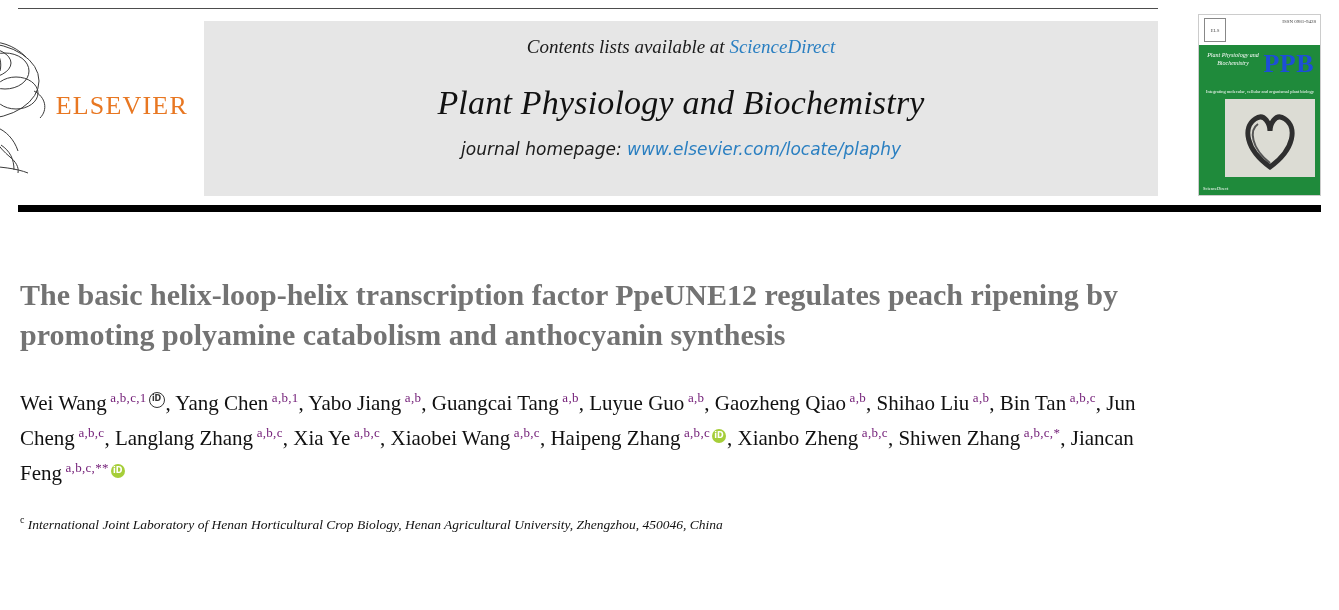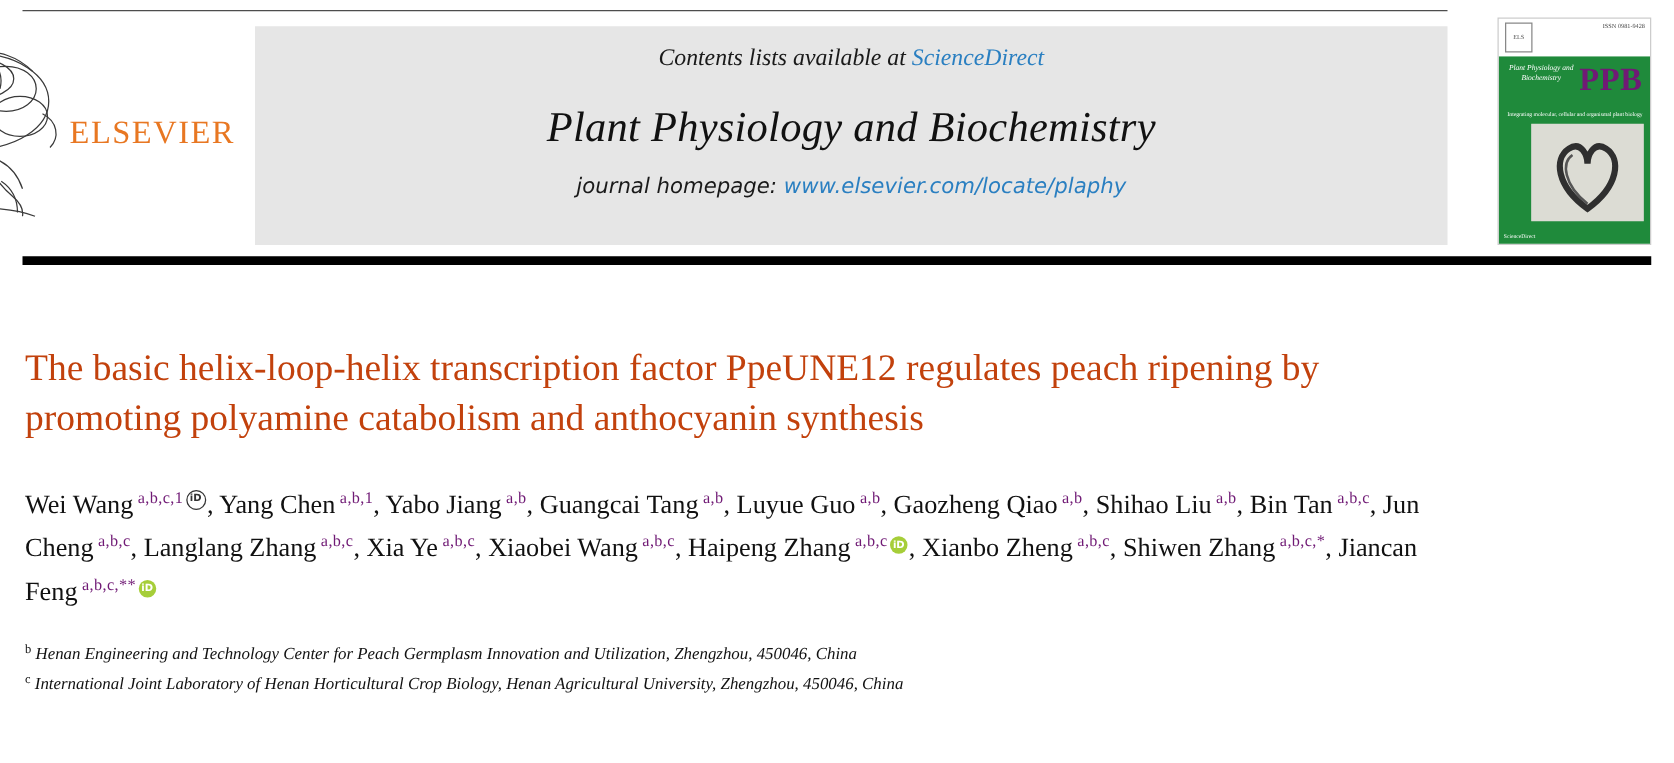--- a/index.html
+++ b/index.html
@@ -131,21 +131,21 @@
     right: 4px; top: 4px;
     font-size: 5px;
     color: #444;
   }
   .cover-ppb {
     position: absolute;
     right: 6px; top: 34px;
     font-family: "Liberation Serif", serif;
     font-size: 26px;
     font-weight: 700;
-    color: #701a75;
+    color: #1d4ed8;
     letter-spacing: 0.5px;
   }
   .cover-titlelines {
     position: absolute;
     left: 6px; top: 36px;
     width: 56px;
     color: #ffffff;
     font-size: 6px;
     line-height: 8px;
     text-align: center;
@@ -185,23 +185,23 @@
   
   .article {
     position: absolute;
     left: 20px;
     top: 275px;
     width: 1130px;
   }
   .article-title {
     font-size: 30px;
     line-height: 40px;
-    color: #c2410c;
+    color: #737373;
     margin: 0;
-    font-weight: 400;
+    font-weight: 700;
   }
   .authors {
     margin-top: 28px;
     font-size: 21px;
     line-height: 30px;
     color: #111111;
   }
   .authors sup {
     font-size: 13px;
     color: #701a75;
@@ -315,16 +315,15 @@
 
 <div class="thick-rule"></div>
 
 <div class="article">
 
   <h1 class="article-title">The basic helix-loop-helix transcription factor PpeUNE12 regulates peach ripening by promoting polyamine catabolism and anthocyanin synthesis</h1>
 
   <div class="authors"><span><span>Wei Wang</span><sup> a,b,c,1</sup><span class="orcid plain"></span><span>, </span></span><span><span>Yang Chen</span><sup> a,b,1</sup><span>, </span></span><span><span>Yabo Jiang</span><sup> a,b</sup><span>, </span></span><span><span>Guangcai Tang</span><sup> a,b</sup><span>, </span></span><span><span>Luyue Guo</span><sup> a,b</sup><span>, </span></span><span><span>Gaozheng Qiao</span><sup> a,b</sup><span>, </span></span><span><span>Shihao Liu</span><sup> a,b</sup><span>, </span></span><span><span>Bin Tan</span><sup> a,b,c</sup><span>, </span></span><span><span>Jun Cheng</span><sup> a,b,c</sup><span>, </span></span><span><span>Langlang Zhang</span><sup> a,b,c</sup><span>, </span></span><span><span>Xia Ye</span><sup> a,b,c</sup><span>, </span></span><span><span>Xiaobei Wang</span><sup> a,b,c</sup><span>, </span></span><span><span>Haipeng Zhang</span><sup> a,b,c</sup><span class="orcid"></span><span>, </span></span><span><span>Xianbo Zheng</span><sup> a,b,c</sup><span>, </span></span><span><span>Shiwen Zhang</span><sup> a,b,c,*</sup><span>, </span></span><span><span>Jiancan Feng</span><sup> a,b,c,**</sup><span class="orcid"></span></span></div>
 
   <div class="affiliations">
-      <div><sup>b</sup><span> Henan Engineering and Technology Center for Peach Germplasm Innovation and Utilization, Zhengzhou, 450046, China</span></div>
       <div><sup>c</sup><span> International Joint Laboratory of Henan Horticultural Crop Biology, Henan Agricultural University, Zhengzhou, 450046, China</span></div>
     </div>
 </div>
 
 </body></html>

